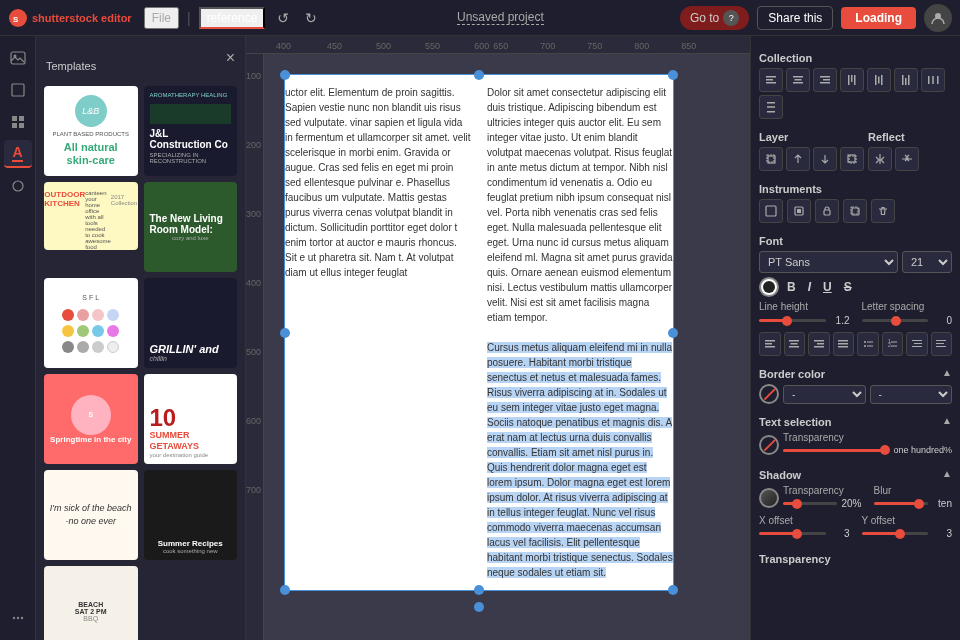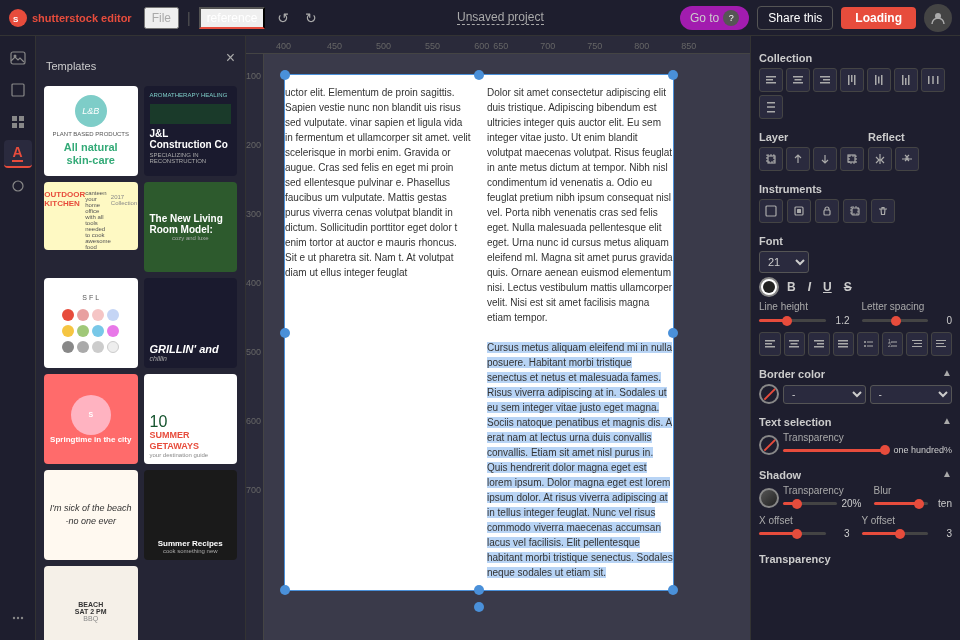--- a/index.html
+++ b/index.html
@@ -10,21 +10,21 @@
       display: flex; align-items: center; background: #1e1e2e; height: 36px;
       padding: 0 8px; gap: 8px; border-bottom: 1px solid #333;
     }
     #topbar .logo { display: flex; align-items: center; gap: 4px; color: #e53; font-size: 13px; font-weight: bold; margin-right: 4px; }
     #topbar .logo svg { width: 20px; height: 20px; }
     #topbar .menu-btn { color: #aaa; font-size: 12px; cursor: pointer; padding: 2px 6px; }
     #topbar .separator { color: #555; font-size: 14px; }
     .topbar-center { flex: 1; display: flex; justify-content: center; align-items: center; gap: 8px; }
     .unsaved-project { color: #aaa; font-size: 12px; border-bottom: 1px dashed #aaa; cursor: pointer; }
     .topbar-right { display: flex; align-items: center; gap: 8px; }
-    .goto-btn { display: flex; align-items: center; gap: 4px; background: #a21caf; color: #ccc; border: none; border-radius: 12px; padding: 4px 10px; font-size: 12px; cursor: pointer; }
+    .goto-btn { display: flex; align-items: center; gap: 4px; background: #7f1d1d; color: #ccc; border: none; border-radius: 12px; padding: 4px 10px; font-size: 12px; cursor: pointer; }
     .share-btn { background: transparent; color: #fff; border: 1px solid #555; border-radius: 4px; padding: 4px 10px; font-size: 12px; cursor: pointer; }
     .loading-btn { background: #e74c3c; color: #fff; border: none; border-radius: 4px; padding: 4px 14px; font-size: 12px; cursor: pointer; font-weight: bold; }
     .user-icon { width: 28px; height: 28px; border-radius: 50%; background: #444; display: flex; align-items: center; justify-content: center; cursor: pointer; }
     .undo-btn, .redo-btn { background: none; border: none; color: #aaa; cursor: pointer; font-size: 14px; padding: 2px 4px; }
 
     
     #main { display: flex; height: 604px; }
 
     
     #left-icons {
@@ -255,21 +255,21 @@
 
       <div class="template-card tc9">
         <div class="circle2">
           <span style="font-size:7px;color:#fff;font-weight:bold;">S</span>
         </div>
         <div class="t9-text">Springtime in the city</div>
       </div>
 
 
       <div class="template-card" style="background:#fff;height:90px;display:flex;flex-direction:column;align-items:flex-start;justify-content:flex-end;padding:6px;">
-        <div style="font-size:16px;font-weight:normal;color:#14532d;line-height:1;">10</div>
+        <div style="font-size:24px;font-weight:bold;color:#b91c1c;line-height:1;">10</div>
         <div style="font-size:9px;font-weight:bold;color:#e74c3c;line-height:1.2;">SUMMER GETAWAYS</div>
         <div style="font-size:6px;color:#888;">your destination guide</div>
       </div>
 
       <div class="template-card" style="background:#fff9f0;height:90px;display:flex;align-items:center;justify-content:center;padding:4px;">
         <div style="font-size:9px;color:#333;font-style:italic;text-align:center;line-height:1.4;">I'm sick of the beach -no one ever</div>
       </div>
 
       <div class="template-card" style="background:#1a1a1a;height:90px;display:flex;flex-direction:column;align-items:center;justify-content:flex-end;padding:6px;">
         <div style="font-size:8px;color:#fff;font-weight:bold;">Summer Recipes</div>
@@ -473,20 +473,26 @@
       </div>
       <div class="icon-btn" style="color:#e74c3c;">
         <svg width="12" height="12" viewBox="0 0 12 12">
             <path d="M2 4h8M5 4V2.5h2V4M4 4l.5 5.5h3L8 4" stroke="#aaa" stroke-width="1.2" fill="none"></path>
           </svg>
       </div>
     </div>
 
     <div class="section-title">Font</div>
     <div class="font-row panel-row">
+      <select class="font-select">
+        <option>PT Sans</option>
+        <option>Arial</option>
+        <option>Helvetica</option>
+        <option>Georgia</option>
+      </select>
       <select class="size-select">
         <option>21</option>
         <option>18</option>
         <option>24</option>
       </select>
     </div>
     <div class="format-row panel-row">
       <div class="swatch" style="background:#fff;">
           <div class="swatch-inner" style="background:#222;"></div>
         </div>

